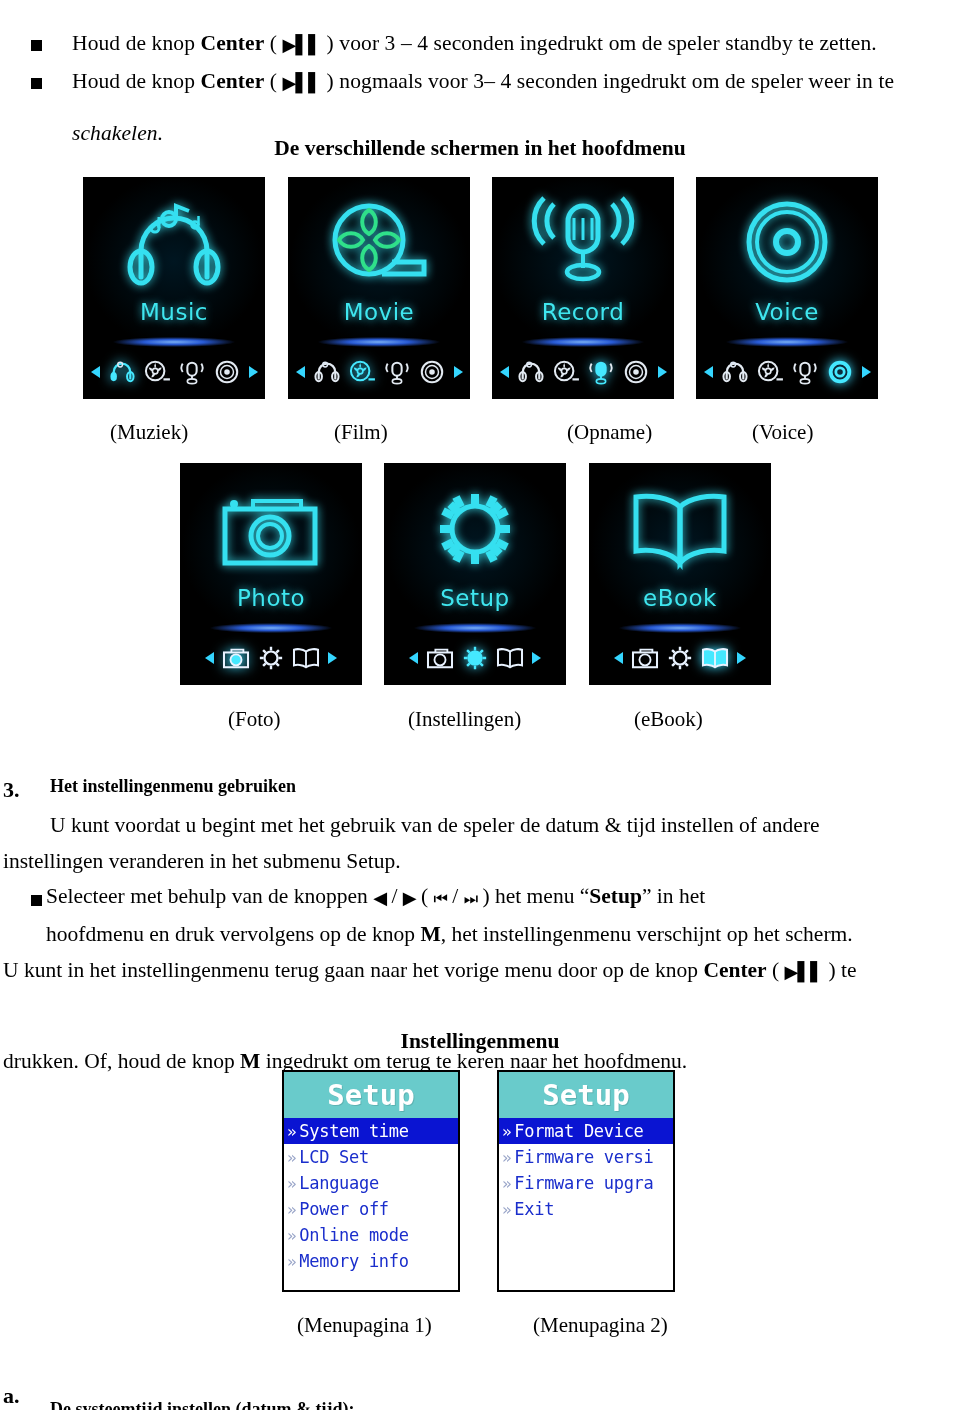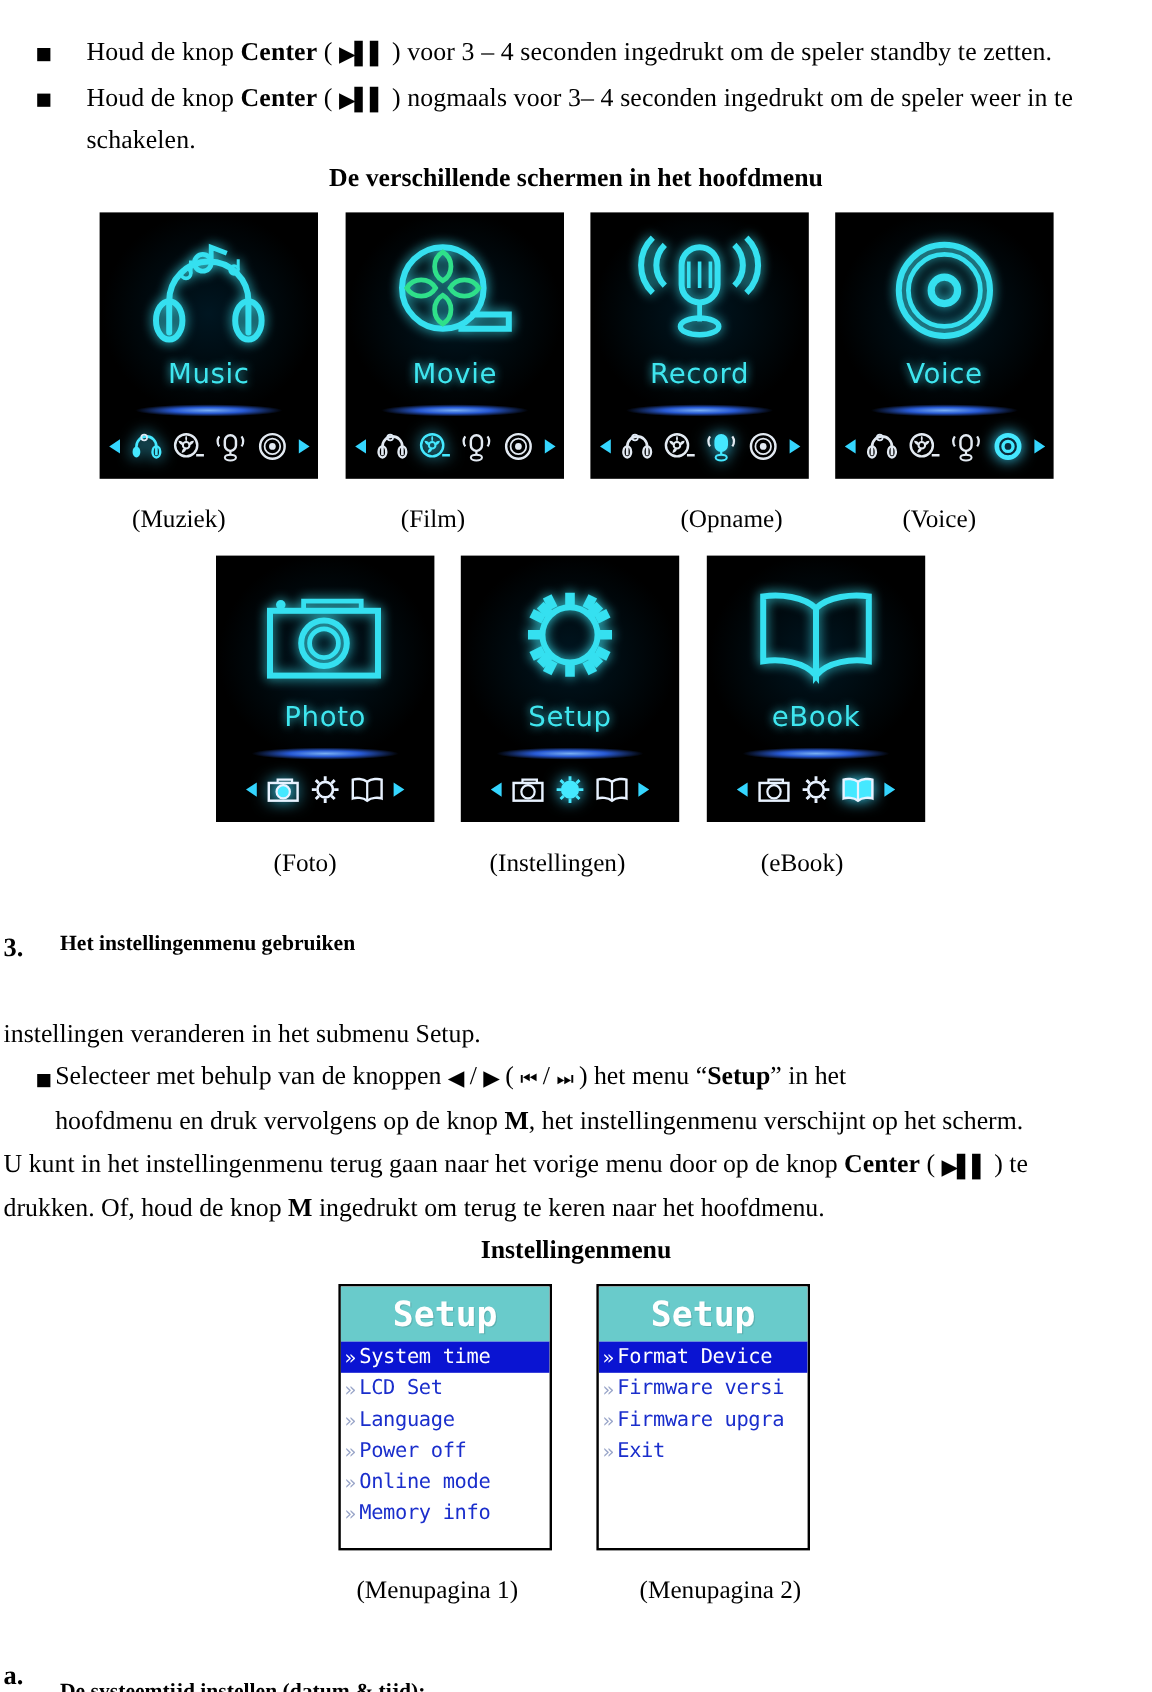--- a/index.html
+++ b/index.html
@@ -196,21 +196,21 @@
 <body>
 
 <div class="page">
 
 
   <div class="bullet" style="left:31px; top:40px;"></div>
   <div class="line" style="left:72px; top:30px;"><span>Houd de knop </span><span class="b">Center</span><span> ( </span><span class="glyph">▶▌▌</span><span> ) voor 3 – 4 seconden ingedrukt om de speler standby te zetten.</span></div>
 
   <div class="bullet" style="left:31px; top:78px;"></div>
   <div class="line" style="left:72px; top:68px;"><span>Houd de knop </span><span class="b">Center</span><span> ( </span><span class="glyph">▶▌▌</span><span> ) nogmaals voor 3– 4 seconden ingedrukt om de speler weer in te</span></div>
-  <div class="line" style="left:72px; top:103px;">schakelen.</div>
+  <div class="line" style="left:72px; top:120px;font-style:italic;">schakelen.</div>
 
   <div class="center-head" style="top:136px;">De verschillende schermen in het hoofdmenu</div>
 
   <div class="screen" style="left:83px; top:177px;">
     <div class="vignette"></div>
     <div class="screen-icon">
       <svg width="110" height="90" viewBox="0 0 110 90">
         <path d="M22 76 V50 a33 33 0 0 1 66 0 V76" fill="none" stroke="#35e0f0" stroke-width="5" stroke-linecap="round"></path>
         <ellipse cx="22" cy="66" rx="11" ry="16" fill="none" stroke="#35e0f0" stroke-width="5"></ellipse>
         <ellipse cx="88" cy="66" rx="11" ry="16" fill="none" stroke="#35e0f0" stroke-width="5"></ellipse>
@@ -567,30 +567,31 @@
     </div>
   </div>
 
   <div class="caption" style="left:228px; top:707px;">(Foto)</div>
   <div class="caption" style="left:408px; top:707px;">(Instellingen)</div>
   <div class="caption" style="left:634px; top:707px;font-family:Liberation Serif, serif;">(eBook)</div>
 
   <div class="sect-num" style="left:3px; top:777px;">3.</div>
   <div class="sect-title" style="left:50px; top:776px;">Het instellingenmenu gebruiken</div>
 
+  <div class="justified" style="left:50px; top:813px;">U kunt voordat u begint met het gebruik van de speler de datum &amp; tijd instellen of andere</div>
   <div class="justified" style="left:3px; top:849px;">instellingen veranderen in het submenu Setup.</div>
 
   <div class="bullet" style="left:31px; top:895px;"></div>
   <div class="justified" style="left:46px; top:884px;"><span>Selecteer met behulp van de knoppen </span><span class="glyph">◀</span><span> / </span><span class="glyph">▶</span><span> ( </span><span class="glyph glyph-sm">⏮</span><span> / </span><span class="glyph glyph-sm">⏭</span><span> ) het menu “</span><span class="b">Setup</span><span>” in het</span></div>
 
   <div class="justified" style="left:46px; top:922px;"><span>hoofdmenu en druk vervolgens op de knop </span><span class="b">M</span><span>, het instellingenmenu verschijnt op het scherm.</span></div>
 
   <div class="justified" style="left:3px; top:958px;"><span>U kunt in het instellingenmenu terug gaan naar het vorige menu door op de knop </span><span class="b">Center</span><span> ( </span><span class="glyph">▶▌▌</span><span> ) te</span></div>
 
-  <div class="justified" style="left:3px; top:994px;"><span>drukken. Of, houd de knop </span><span class="b">M</span><span> ingedrukt om terug te keren naar het hoofdmenu.</span></div>
+  <div class="justified" style="left:3px; top:1049px;"><span>drukken. Of, houd de knop </span><span class="b">M</span><span> ingedrukt om terug te keren naar het hoofdmenu.</span></div>
 
   <div class="center-head" style="top:1029px;">Instellingenmenu</div>
 
   <div class="menu-screen" style="left:282px; top:1070px;">
     <div class="menu-head">
       <span>Setup</span>
     </div>
     <div class="menu-item sel">
       <span class="chev">»</span>
       <span>System time</span>

